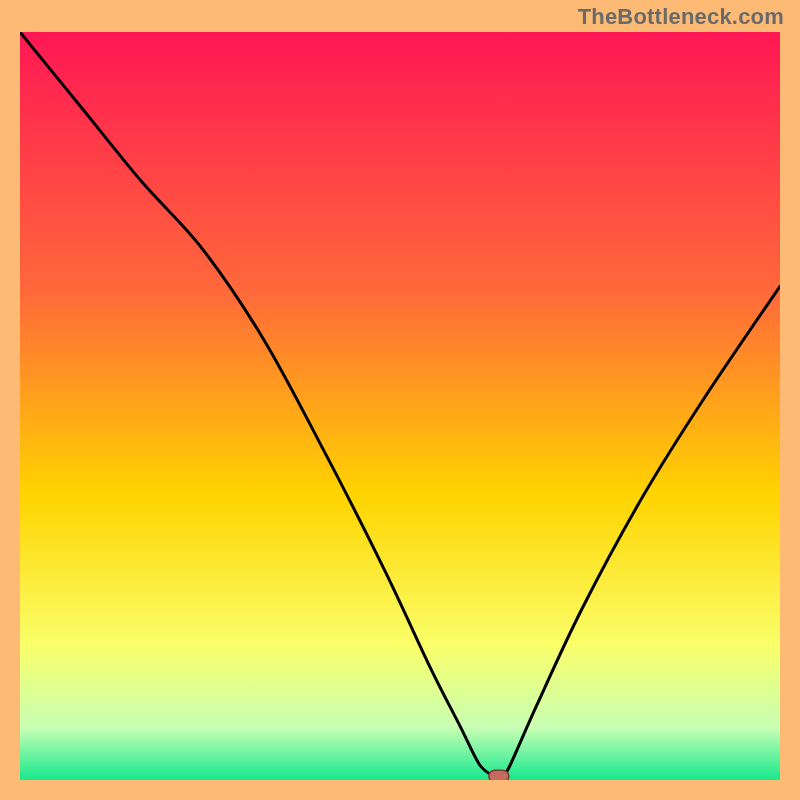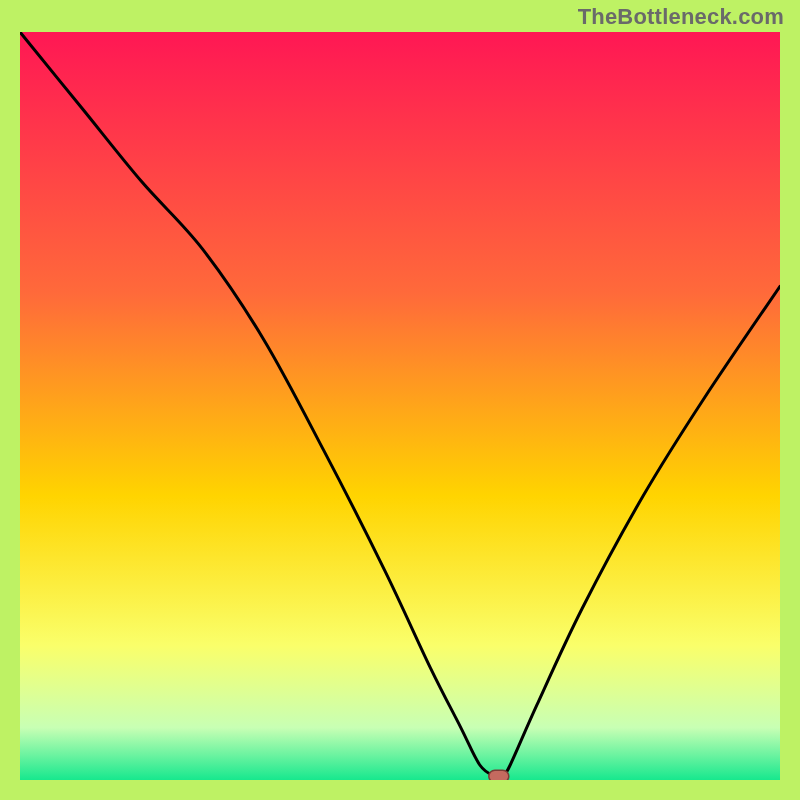--- a/index.html
+++ b/index.html
@@ -8,21 +8,21 @@
     width: 800px;
     height: 800px;
     background: #000;
     font-family: Arial, Helvetica, sans-serif;
     overflow: hidden;
   }
   .frame {
     position: relative;
     width: 800px;
     height: 800px;
-    background: #bef264;
+    background: #fdba74;
   }
   .watermark {
     position: absolute;
     top: 4px;
     right: 16px;
     color: #6a6a6a;
     font-size: 22px;
     font-weight: 600;
     font-family: Arial, sans-serif;
     letter-spacing: 0.2px;

